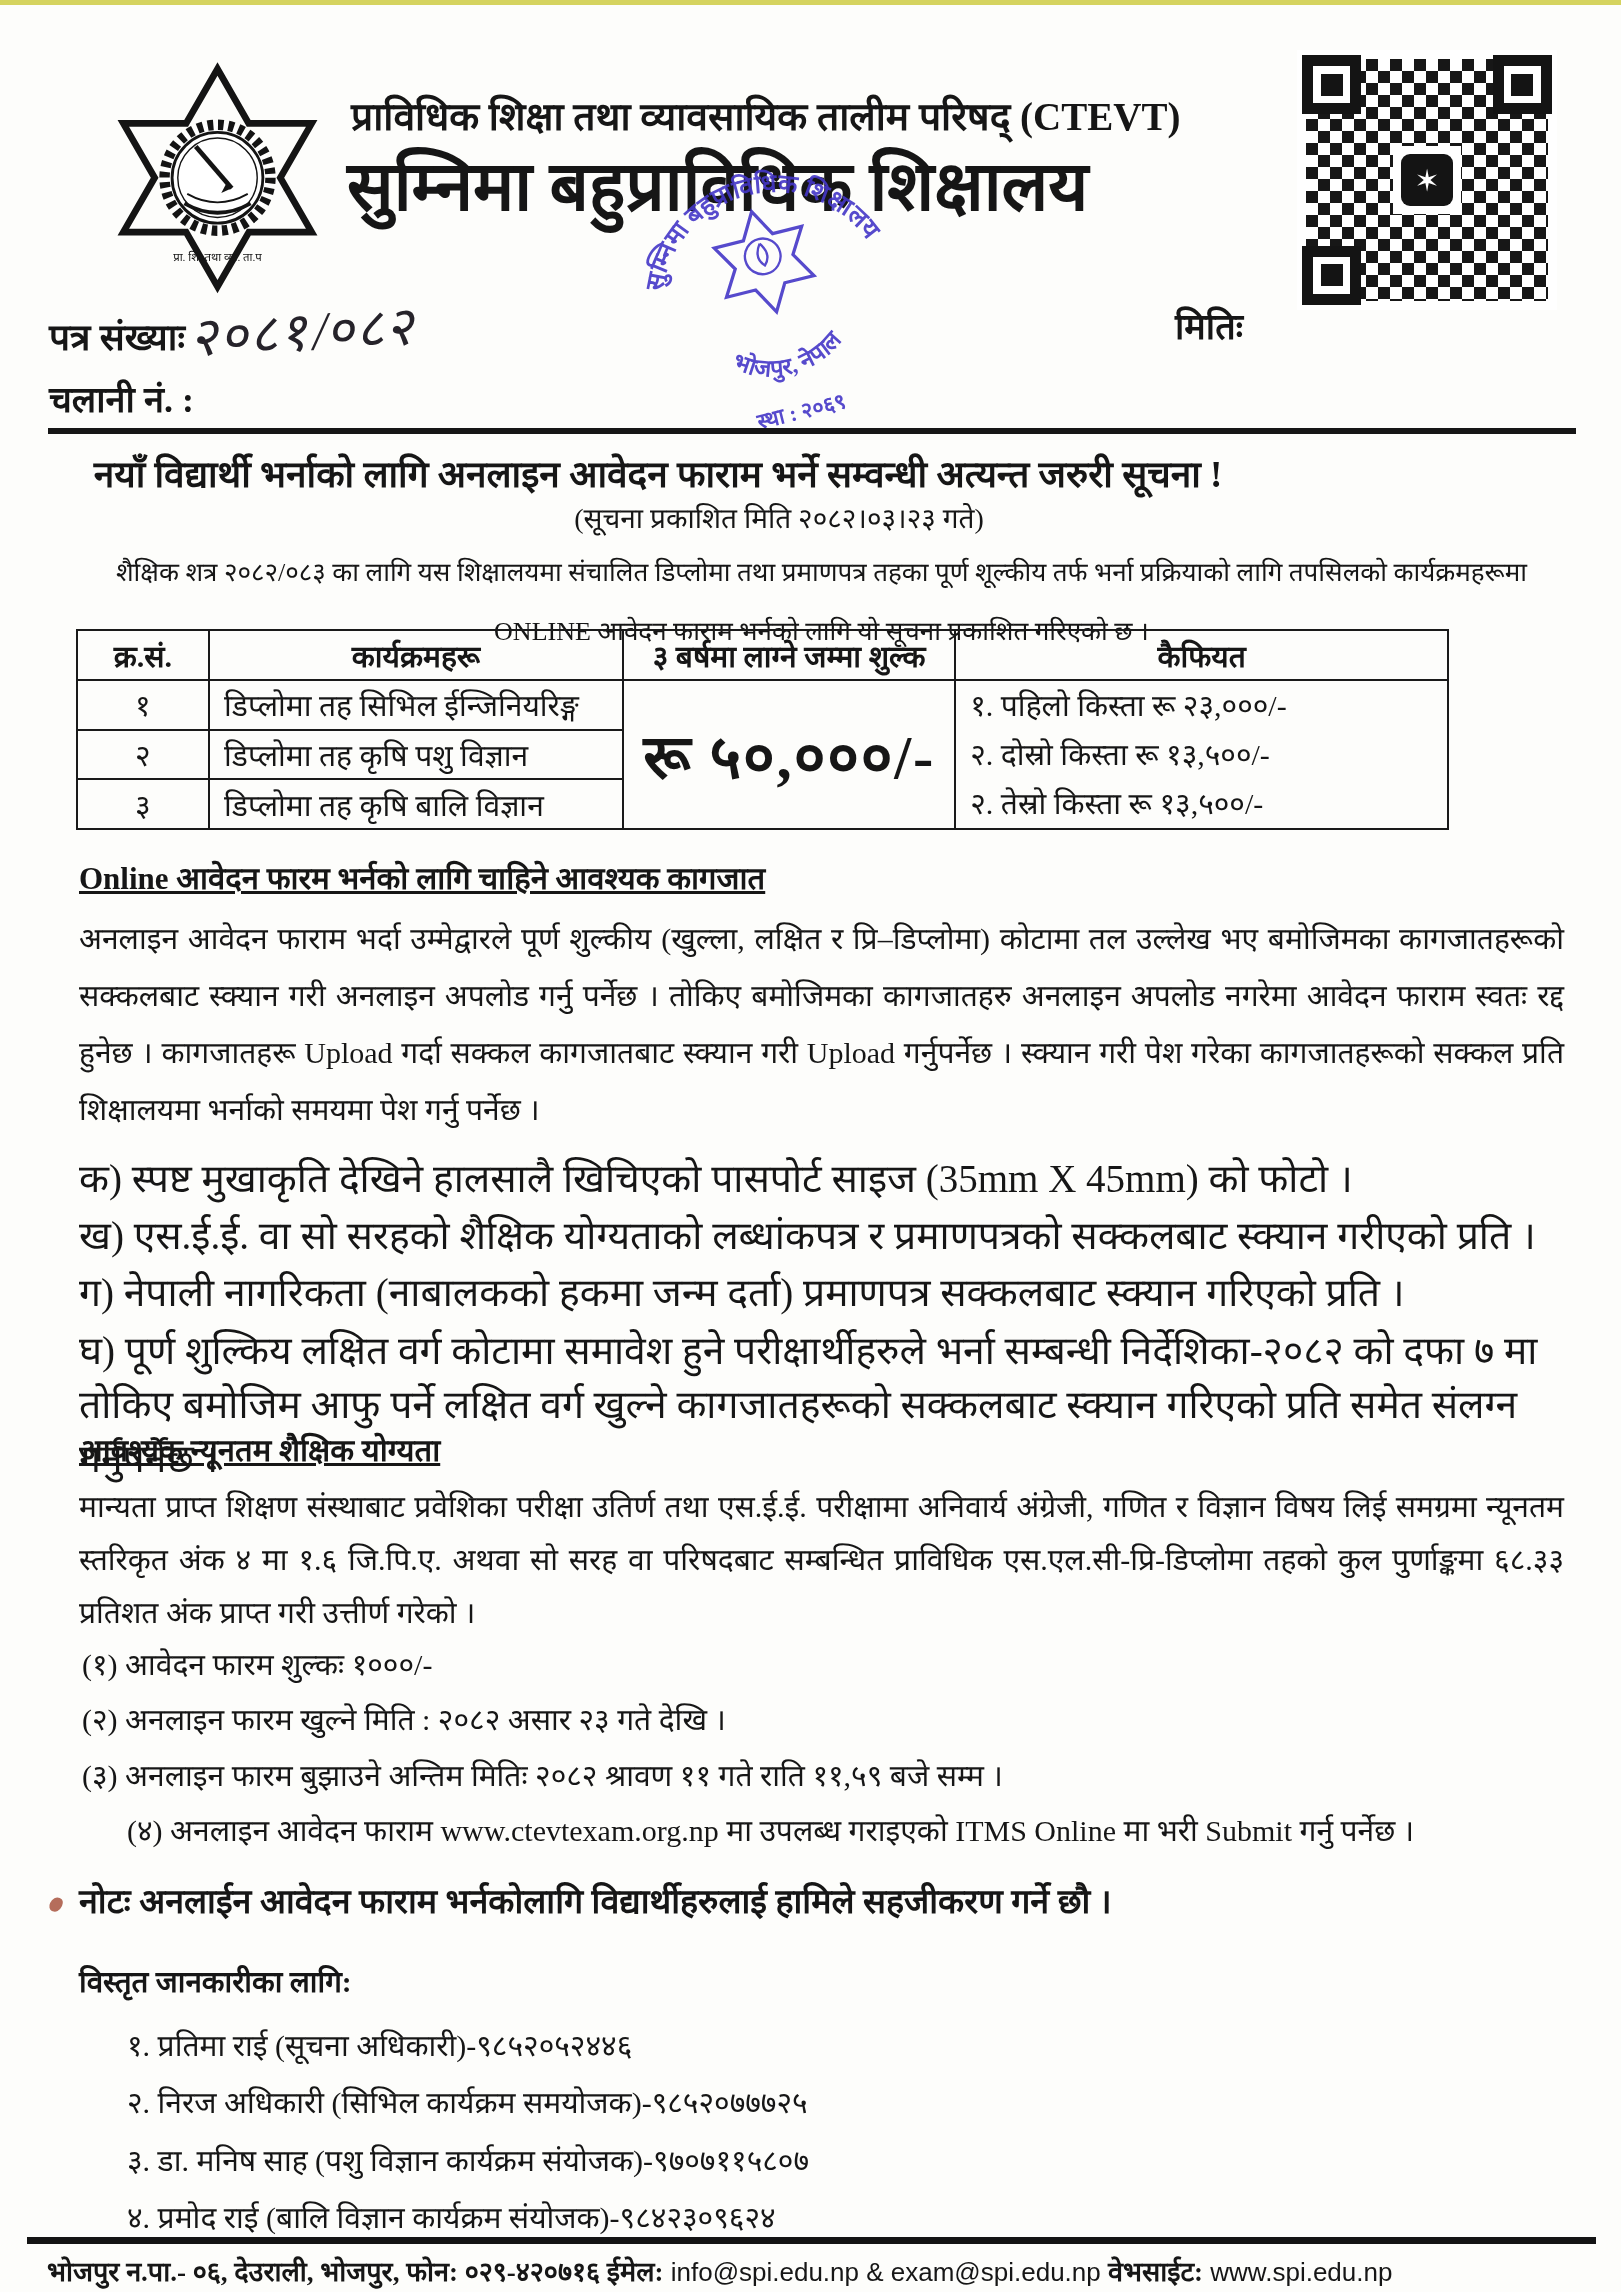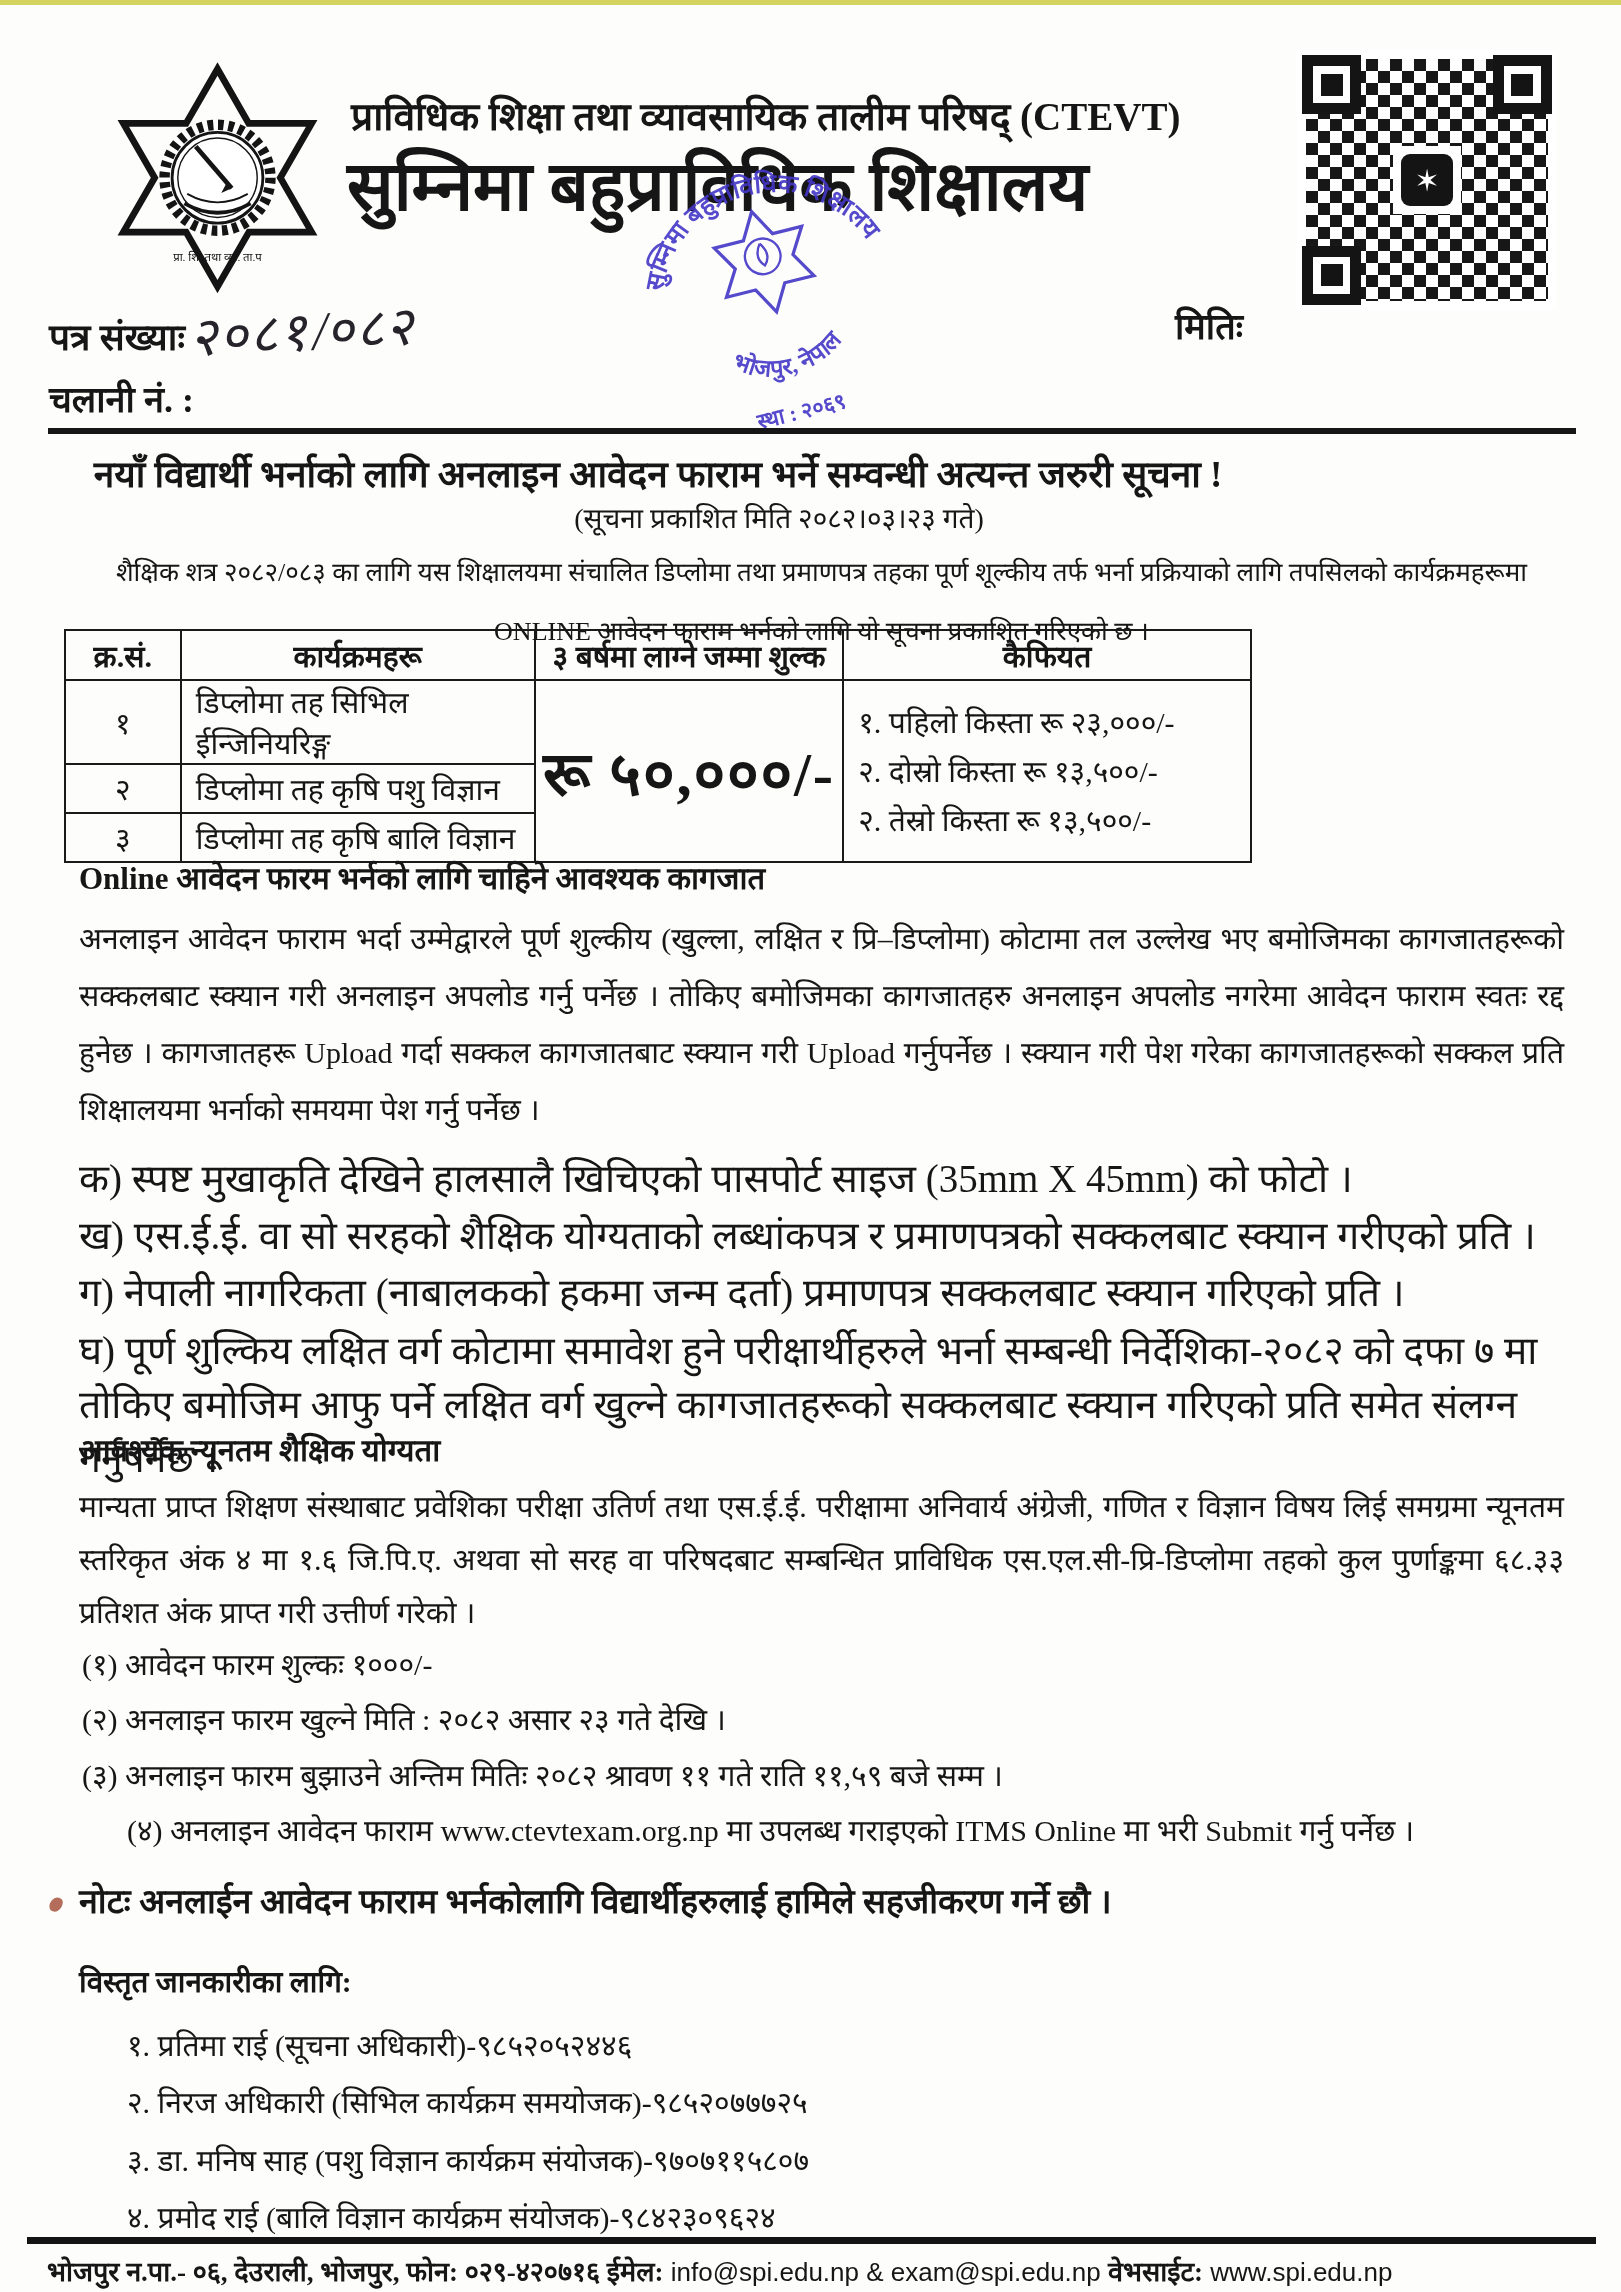--- a/index.html
+++ b/index.html
@@ -39,30 +39,30 @@
 
   .rule { position:absolute; left:48px; top:428px; width:1528px; height:6.3px; background:#161616; }
 
   
   .title { position:absolute; left:76px; top:439px; width:1164px; text-align:center;
     font-size:37px; font-weight:700;margin-top:8px; }
   .publish-date { position:absolute; left:76px; top:498px; width:1406px; text-align:center; font-size:28px; }
   .intro { position:absolute; left:79px; top:543px; width:1485px; text-align:center;
     font-size:26px; line-height:59px; }
 
-  table.fee-table { position:absolute; left:64px; top:629px; width:1188px; border-collapse:collapse; }
+  table.fee-table { position:absolute; left:76px; top:629px; width:1373px; border-collapse:collapse; }
   .fee-table th, .fee-table td { border:2.7px solid #1a1a1a; font-size:30px; }
   .fee-table th { height:50px; font-weight:700; text-align:center; }
   .fee-table td.sn { width:142px; text-align:center; height:49px; }
   .fee-table td.program { width:452px; padding-left:14.3px; }
   .fee-table td.fee { width:347px; text-align:center; font-size:61px; font-weight:700; letter-spacing:1.8px; }
   .fee-table td.remarks { width:546px; padding-left:14px; vertical-align:middle;margin-top:16px; }
   .fee-table td.remarks div { line-height:49px; }
 
-  .sec-heading { position:absolute; left:79px; font-size:31px; font-weight:700; }
+  .sec-heading { position:absolute; left:79px; font-size:31px; font-weight:700; text-decoration:underline; }
   .para { position:absolute; left:79px; width:1485px; font-size:30px; line-height:57px; text-align:justify; }
   .doc-item { position:absolute; left:79px; width:1485px; font-size:39px; line-height:54px; }
   .sched-item { position:absolute; left:82px; width:1485px; font-size:30px; }
   .note-line { position:absolute; left:79px; top:1877px; font-size:34px; font-weight:700; }
   .contacts-heading { position:absolute; left:79px; top:1960px; font-size:29.6px; font-weight:700; }
   .contact-item { position:absolute; left:127px; width:1343px; font-size:30px; }
   .ink-speck { position:absolute; left:50px; top:1897px; width:11.6px; height:15px;
     background:#a8543e; border-radius:60% 40% 55% 45%; transform:rotate(25deg); opacity:.85; }
 
   .footer-rule { position:absolute; left:27px; top:2237px; width:1569px; height:7.2px; background:#141414; }

